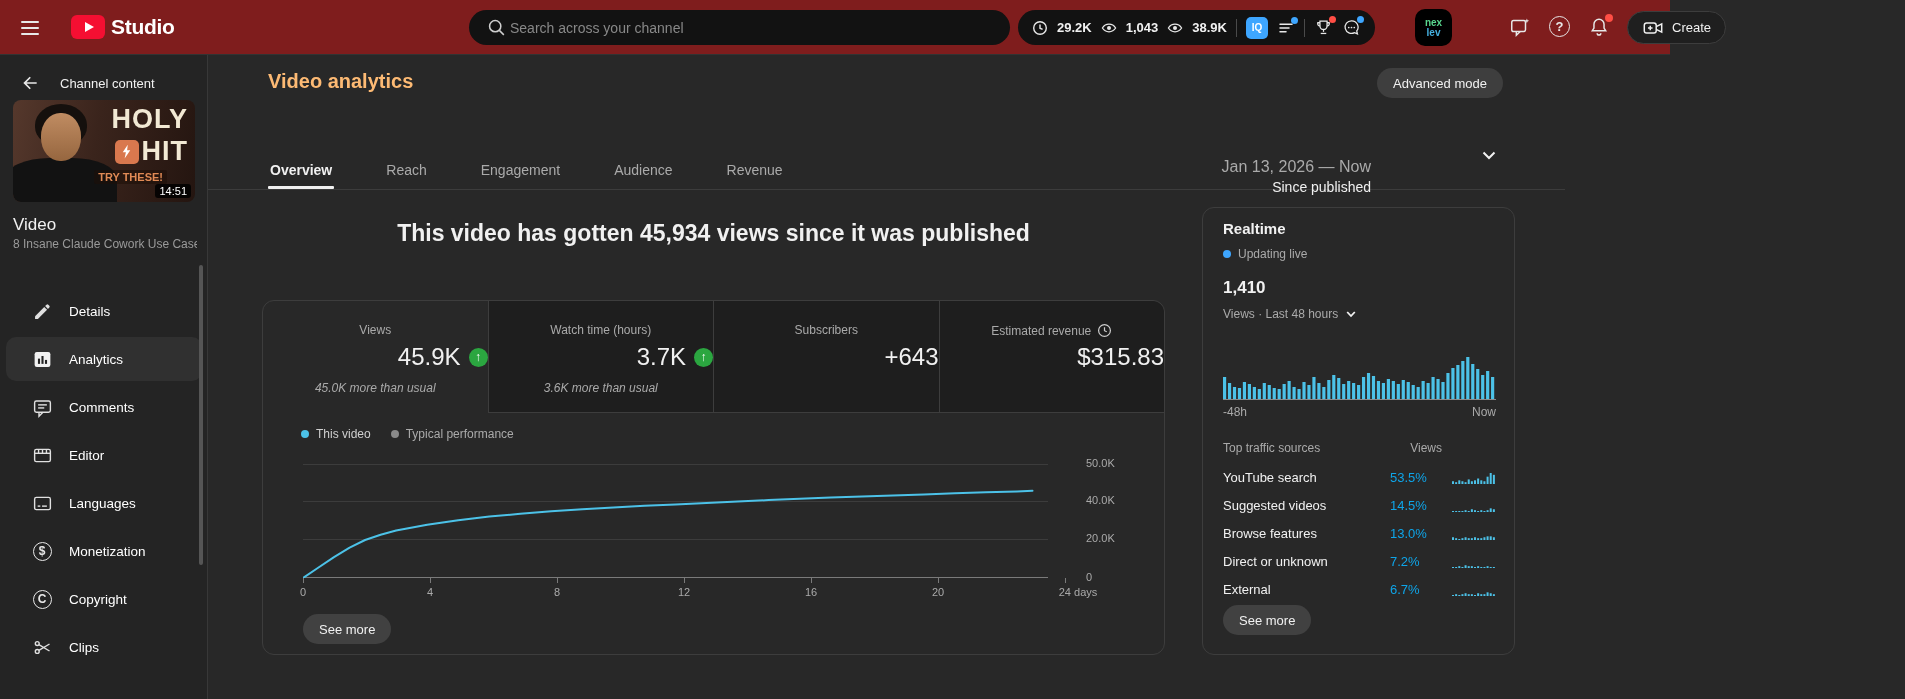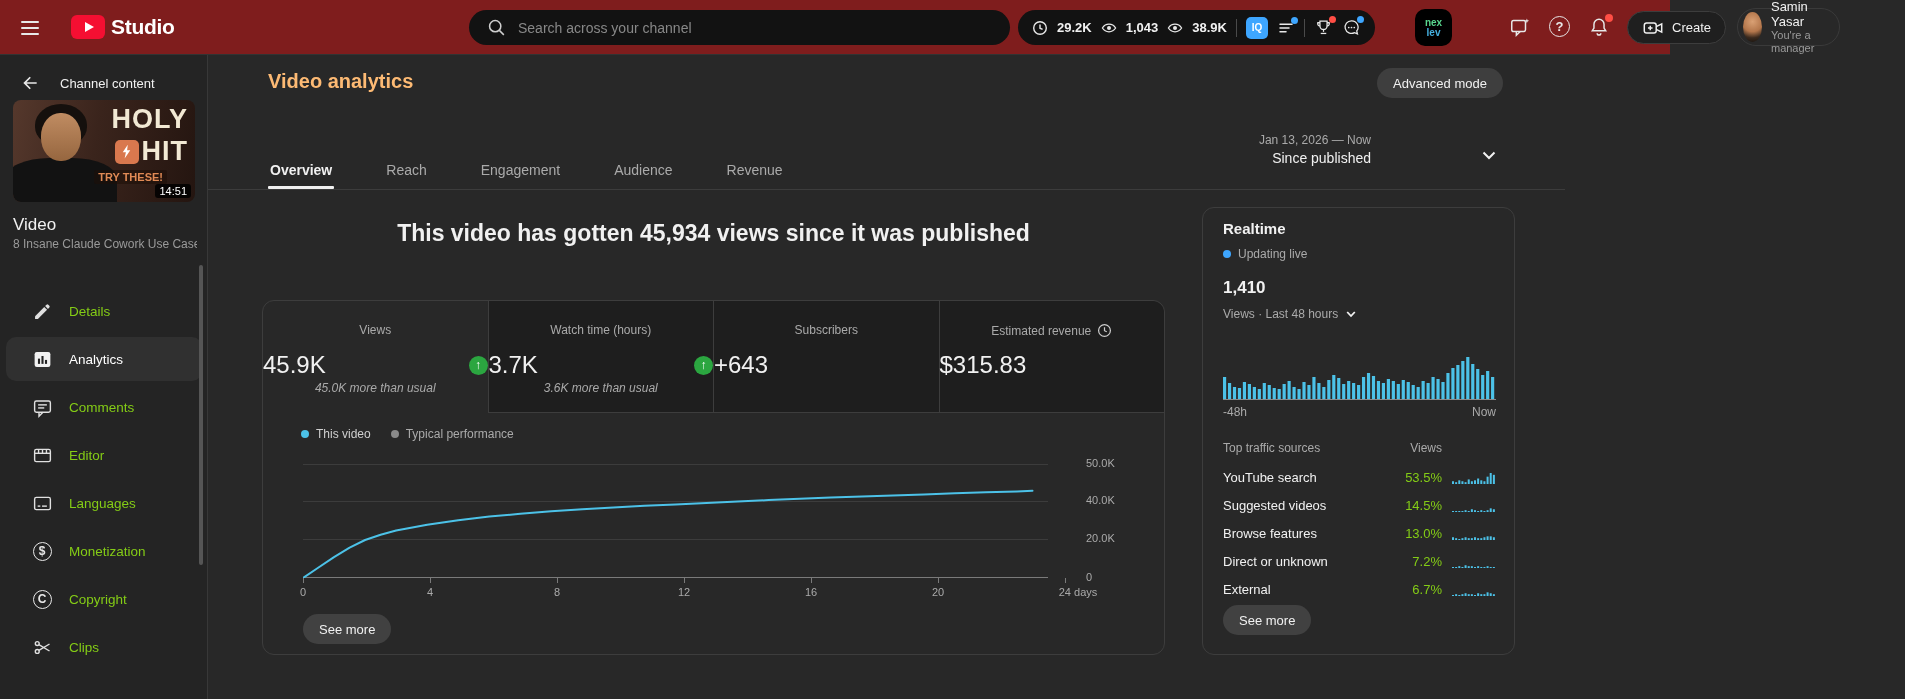--- a/index.html
+++ b/index.html
@@ -7,21 +7,21 @@
   .page { position:relative; width:1905px; height:699px; background:#282828; overflow:hidden; color:#f1f1f1; }
 
   
   .topbar { position:absolute; left:0; top:0; width:1670px; height:55px; background:#7f1d1d; border-bottom:1px solid #333; }
   .burger { position:absolute; left:21px; top:21px; width:18px; height:14px; display:flex; flex-direction:column; justify-content:space-between; cursor:pointer; }
   .burger span { display:block; height:2px; background:#e8e8e8; border-radius:1px; }
   .logo { position:absolute; left:71px; top:15px; display:flex; align-items:center; gap:6px; cursor:pointer; }
   .logo-mark { width:34px; height:24px; background:#f50f32; border-radius:6px; display:flex; align-items:center; justify-content:center; }
   .logo-mark::after { content:""; border-left:9px solid #fff; border-top:5.5px solid transparent; border-bottom:5.5px solid transparent; margin-left:2px; }
   .logo-text { font-size:21px; font-weight:700; letter-spacing:-0.3px; color:#fff; }
-  .searchpill { position:absolute; left:469px; top:10px; width:541px; height:35px; background:#121212; border-radius:18px; display:flex; align-items:center; padding:0 18px; gap:12px; }
+  .searchpill { position:absolute; left:469px; top:10px; width:541px; height:35px; background:#121212; border-radius:18px; display:flex; align-items:center; padding:0 18px; gap:4px; }
   .searchpill input { flex:1; background:transparent; border:none; outline:none; color:#ddd; font-size:14px; font-family:inherit; }
   .searchpill input::placeholder { color:#888; }
   .statspill { position:absolute; left:1018px; top:10px; height:35px; background:#121212; border-radius:18px; display:flex; align-items:center; padding:0 14px; gap:9px; }
   .statspill .num { font-size:13px; font-weight:600; color:#f1f1f1; }
   .vdiv { width:1px; height:18px; background:#4a4a4a; }
   .iq-badge { width:22px; height:22px; background:#3ea6ff; border-radius:5px; color:#fff; font-size:10px; font-weight:700; display:flex; align-items:center; justify-content:center; cursor:pointer; }
   .icon-wrap { position:relative; display:flex; align-items:center; justify-content:center; cursor:pointer; }
   .dot-blue, .dot-red { position:absolute; top:-2px; right:-3px; width:7px; height:7px; border-radius:50%; }
   .dot-blue { background:#3ea6ff; } .dot-red { background:#ff4e45; }
   .nexlev { position:absolute; left:1415px; top:9px; width:37px; height:37px; background:#000; border-radius:10px; display:flex; flex-direction:column; align-items:center; justify-content:center; line-height:10px; cursor:pointer; }
@@ -52,47 +52,47 @@
   .t-w2 { font-size:27px; font-weight:800; color:#f2e9d4; letter-spacing:1px; }
   .t-tag { position:absolute; right:28px; top:70px; font-size:11px; font-weight:800; color:#e08a55; background:rgba(30,15,8,.55); padding:1px 4px; border-radius:2px; }
   .t-dur { position:absolute; right:4px; bottom:4px; font-size:11px; font-weight:500; color:#fff; background:rgba(0,0,0,.85); padding:1px 4px; border-radius:3px; }
   .sb-video-label { position:absolute; left:13px; top:160px; font-size:17px; font-weight:500; color:#f1f1f1; }
   .sb-video-title { position:absolute; left:13px; top:182px; width:184px; font-size:12px; color:#9a9a9a; white-space:nowrap; overflow:hidden; }
   .sb-menu { position:absolute; left:0; top:232px; width:208px; }
   .sb-item { position:relative; height:48px; display:flex; align-items:center; cursor:pointer; }
   .sb-item .hl { position:absolute; left:6px; right:6px; top:2px; bottom:2px; border-radius:10px; background:transparent; }
   .sb-item.active .hl { background:#303030; }
   .sb-ico { position:relative; width:24px; margin-left:30px; display:flex; align-items:center; justify-content:center; }
-  .sb-label { position:relative; margin-left:15px; font-size:13.5px; color:#84cc16; }
+  .sb-label { position:relative; margin-left:15px; font-size:13.5px; color:#ffffff; }
   .sb-item.active .sb-label { color:#fff; font-weight:500; }
   .mono-ring { width:19px; height:19px; font-size:12px; }
   .sb-scroll { position:absolute; left:199px; top:210px; width:4px; height:300px; background:#555; border-radius:2px; cursor:grab; }
 
   
   .page-title { position:absolute; left:268px; top:70px; font-size:20px; font-weight:600; color:#fdba74; }
   .adv-btn { position:absolute; left:1377px; top:68px; height:30px; padding:0 16px; background:#3e3e3e; border-radius:16px; display:flex; align-items:center; font-size:13px; font-weight:500; color:#f1f1f1; cursor:pointer; }
   .tabs { position:absolute; left:268px; top:150px; height:39px; display:flex; gap:50px; }
   .tab { position:relative; font-size:14px; color:#aaa; display:flex; align-items:center; cursor:pointer; padding:0 2px; }
   .tab.active { color:#f1f1f1; font-weight:600; }
   .tab.active::after { content:""; position:absolute; left:0; right:0; bottom:0; height:3px; background:#f1f1f1; border-radius:1px; }
   .tabs-divider { position:absolute; left:208px; top:189px; width:1357px; height:1px; background:#3c3c3c; }
   .date-block { position:absolute; left:1150px; top:133px; width:221px; text-align:right; cursor:pointer; }
-  .date-range { font-size:12px; color:#aaa; }
+  .date-range { font-size:16px; color:#aaa;margin-top:25px; }
   .date-mode { font-size:14px; color:#f1f1f1; margin-top:3px; }
   .date-chevron { position:absolute; left:1478px; top:144px; cursor:pointer; }
 
   
   .headline { position:absolute; left:262px; top:220px; width:903px; text-align:center; font-size:23px; font-weight:700; color:#f1f1f1; }
   .an-card { position:absolute; left:262px; top:300px; width:903px; height:355px; border:1px solid #3d3d3d; border-radius:12px; }
   .metric-strip { position:absolute; left:0; top:0; width:100%; height:112px; display:flex; border-radius:12px 12px 0 0; overflow:hidden; }
   .metric-cell { flex:1; position:relative; background:#1e1e1e; border-bottom:1px solid #3d3d3d; text-align:center; cursor:pointer; }
   .metric-cell + .metric-cell { border-left:1px solid #3d3d3d; }
   .metric-cell.selected { background:transparent; border-bottom-color:transparent; }
   .m-label { position:absolute; top:22px; width:100%; font-size:12px; color:#aaa; display:flex; align-items:center; justify-content:center; gap:6px; }
-  .m-value { position:absolute; top:42px; width:100%; font-size:24px; color:#f1f1f1; display:flex; align-items:center; justify-content:space-between; gap:8px;margin-top:8px; }
+  .m-value { position:absolute; top:42px; width:100%; font-size:24px; color:#f1f1f1; display:flex; align-items:center; justify-content:flex-end; gap:8px; }
   .m-note { position:absolute; top:80px; width:100%; font-size:12px; font-style:italic; color:#aaa; }
   .badge-up { width:19px; height:19px; border-radius:50%; background:#2ba640; color:#fff; font-size:12px; font-weight:700; display:flex; align-items:center; justify-content:center; }
   .legend { position:absolute; left:38px; top:126px; display:flex; gap:20px; align-items:center; }
   .legend-item { display:flex; align-items:center; gap:7px; cursor:pointer; }
   .legend-dot { width:8px; height:8px; border-radius:50%; }
   .legend-label { font-size:12px; color:#cfcfcf; }
   .plot { position:absolute; left:40px; top:155px; width:745px; height:122px; border-bottom:1px solid #7a7a7a; }
   .gridline { position:absolute; left:0; width:745px; height:1px; background:#3c3c3c; }
   .ytick { position:absolute; left:823px; font-size:11px; color:#aaa; }
   .xtick { position:absolute; top:285px; font-size:11px; color:#aaa; transform:translateX(-50%); }
@@ -111,21 +111,21 @@
   .rt-bars { position:absolute; left:20px; top:147px; }
   .rt-axis { position:absolute; left:20px; top:191px; width:273px; height:1px; background:#8a8a8a; }
   .rt-axis-labels { position:absolute; left:20px; top:197px; width:273px; display:flex; justify-content:space-between; font-size:12px; color:#aaa; }
   .rt-src-head { position:absolute; left:20px; top:233px; width:273px; display:flex; align-items:center; font-size:12px; color:#aaa; }
   .rt-src-head .hl-left { flex:1; }
   .rt-src-head .hl-right { width:52px; text-align:right; }
   .rt-src-head .hl-spacer { width:54px; }
   .rt-rows { position:absolute; left:20px; top:255px; width:273px; }
   .rt-row { height:28px; display:flex; align-items:center; }
   .rt-row .r-label { flex:1; font-size:13px; color:#f1f1f1; }
-  .rt-row .r-val { width:52px; text-align:right; font-size:13px; color:#84cc16; }
+  .rt-row .r-val { width:52px; text-align:left; font-size:13px; color:#0ea5e9; }
   .rt-row .r-spark { width:44px; margin-left:10px; display:flex; }
   .rt-see-more { position:absolute; left:20px; top:397px; }
 
   svg.ic { display:block; }
 </style>
 </head>
 <body>
 
 <div class="page">
 
@@ -227,27 +227,20 @@
 
     <div class="create-btn">
       <svg class="ic" width="22" height="22" viewBox="0 0 24 24" fill="none" stroke="#f1f1f1" stroke-width="1.6">
           <rect x="2.5" y="6.5" width="13" height="11" rx="2.5"></rect>
           <path d="M15.5 10.5 L21.5 7.5 v9 l-6 -3"></path>
           <path d="M9 9.5 v5 M6.5 12 h5"></path>
         </svg>
       <span>Create</span>
     </div>
 
-    <div class="profile">
-      <div class="avatar"></div>
-      <div>
-        <div class="pname">Samin Yasar</div>
-        <div class="prole">You're a manager</div>
-      </div>
-    </div>
   </div>
 
   <div class="sidebar">
     <div class="sb-head">
       <span class="sb-back">
         <svg class="ic" width="20" height="20" viewBox="0 0 24 24">
             <path d="M20 11 H7.8 l5.2-5.2 -1.4-1.4 L4 12 l7.6 7.6 1.4-1.4 L7.8 13 H20 Z" fill="#e8e8e8"></path>
           </svg>
       </span>
       <span class="sb-head-label">Channel content</span>

